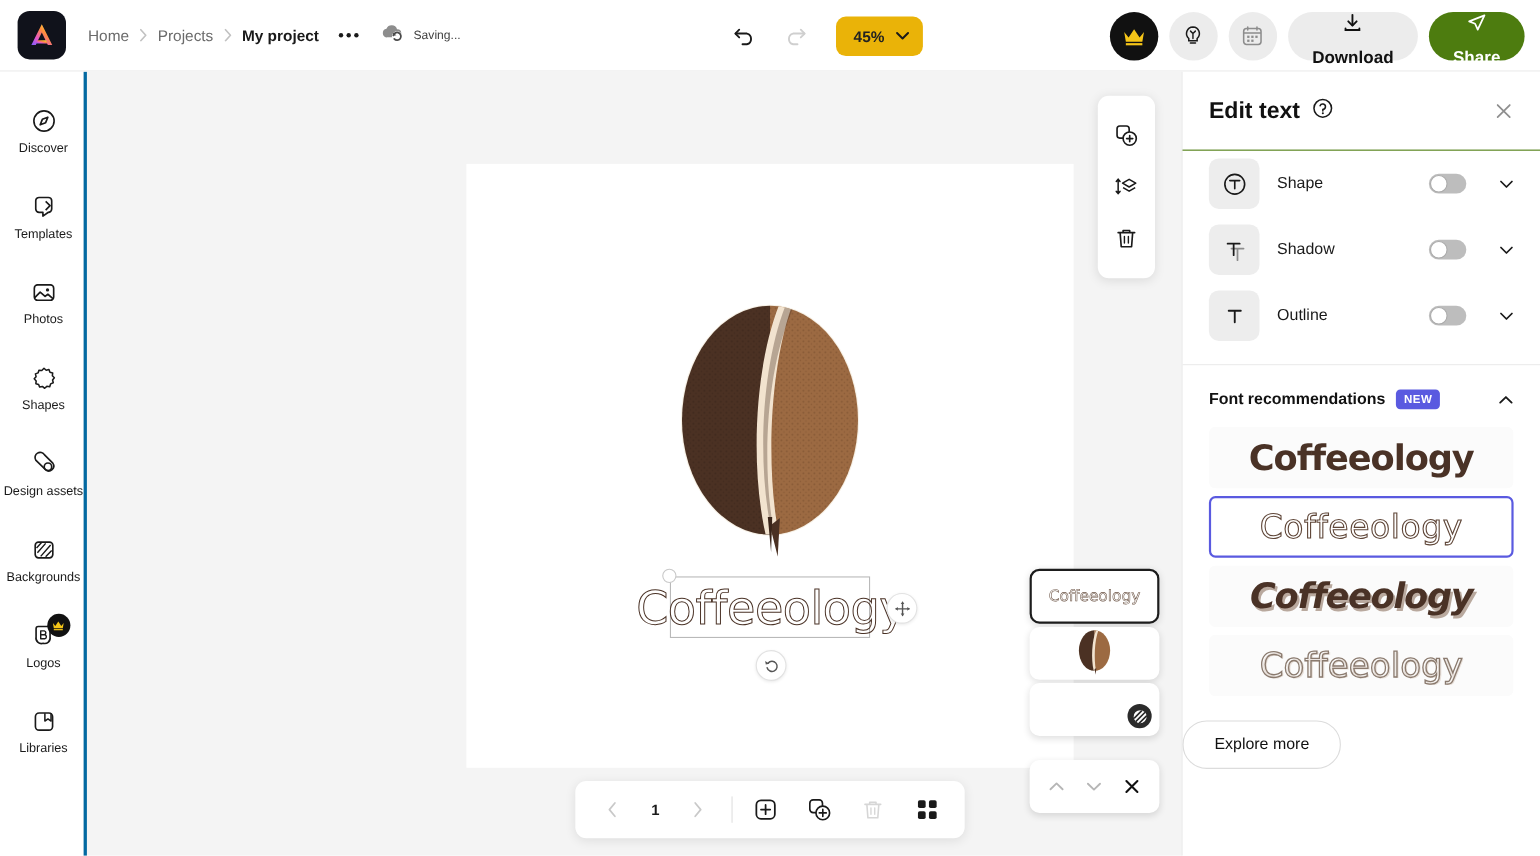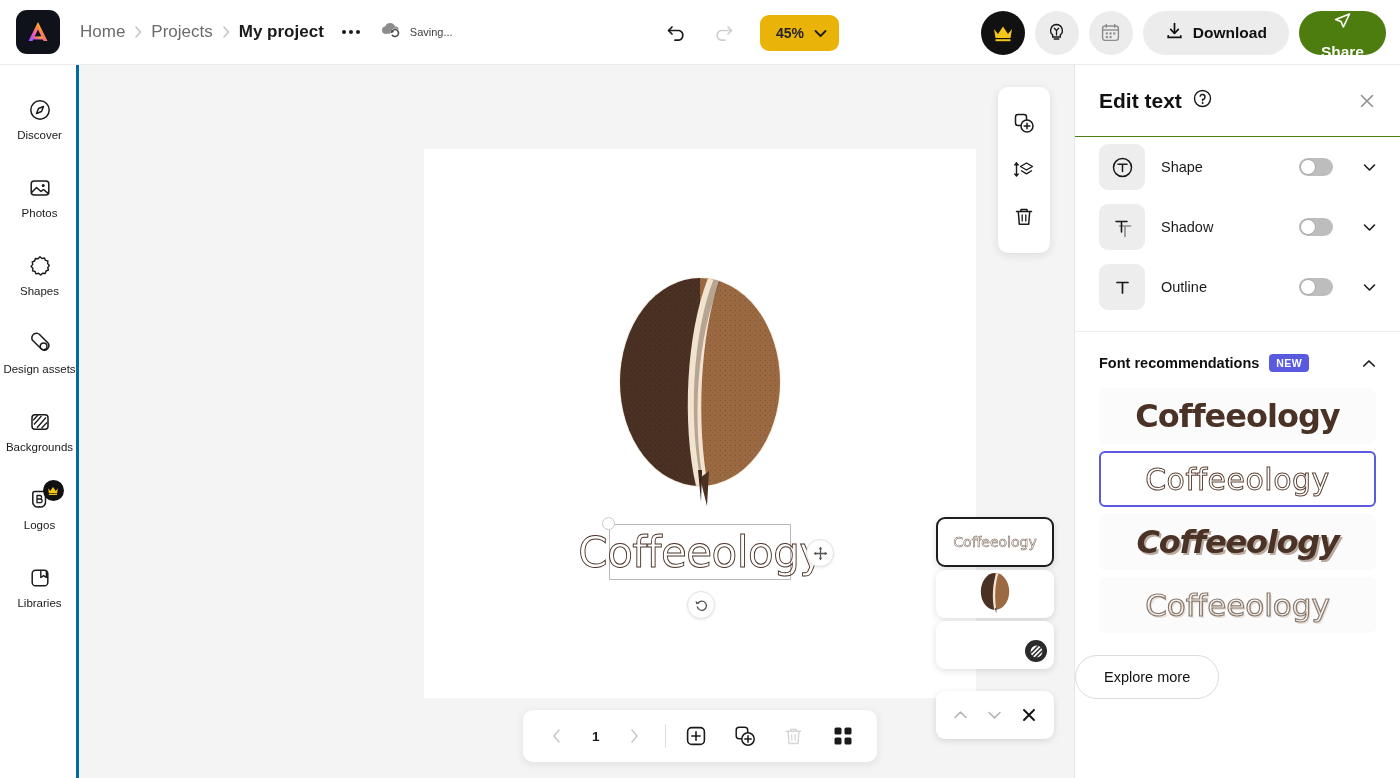--- a/index.html
+++ b/index.html
@@ -19,21 +19,21 @@
     border-bottom: 1px solid #ebebeb;
     z-index: 40;
   }
   .logo-tile {
     width: 44px; height: 44px; margin-left: 16px;
     border-radius: 11px; background: #10121b;
     display: flex; align-items: center; justify-content: center;
     flex: none;
   }
   .crumbs { display: flex; align-items: center; margin-left: 20px; gap: 9px; }
-  .crumb { font-size: 17px; color: #6b6b6b; cursor: pointer; white-space: nowrap; }
+  .crumb { font-size: 14px; color: #6b6b6b; cursor: pointer; white-space: nowrap; }
   .crumb.active { color: #1a1a1a; font-weight: bold; }
   .crumb-sep { color: #c2c2c2; font-size: 13px; display: flex; align-items: center; }
   .dots-btn {
     display: flex; align-items: center; gap: 3px; margin-left: 14px;
     cursor: pointer; padding: 4px;
   }
   .dots-btn i { width: 4px; height: 4px; border-radius: 50%; background: #1a1a1a; display: block; }
   .saving { display: flex; align-items: center; gap: 8px; margin-left: 16px; }
   .saving-label { font-size: 11px; color: #404040; }
 
@@ -64,21 +64,21 @@
     cursor: pointer; flex: none;
   }
   .circle-btn.dark { background: #111111; }
   .circle-btn.grey { background: #ececec; }
   .pill-btn {
     height: 44px; border-radius: 22px; padding: 0 22px;
     display: flex; align-items: center; gap: 9px;
     font-size: 15.5px; font-weight: bold; cursor: pointer; border: none;
     font-family: "Liberation Sans", sans-serif;
   }
-  .pill-btn.grey { background: #ececec; color: #111; }
+  .pill-btn.grey { background: #ececec; color: #111; flex-direction: column; }
   .pill-btn.primary { background: #4d7c0f; color: #ffffff; flex-direction: column; }
 
   
   .rail {
     position: absolute; top: 65px; left: 0; width: 79px; height: 713px;
     background: #ffffff; border-right: 3px solid #0369a1;
     padding-top: 16px; z-index: 30;
   }
   .rail-item {
     width: 79px; height: 78px;
@@ -373,20 +373,29 @@
   <div class="rail-item">
     <span class="rail-icon">
       <svg width="24" height="24" viewBox="0 0 24 24">
         <circle cx="12" cy="12" r="9.2" stroke="#1a1a1a" stroke-width="1.5" fill="none"></circle>
         <path d="M15.5 8.5 L10.5 10.5 L8.5 15.5 L13.5 13.5 Z" stroke="#1a1a1a" stroke-width="1.5" fill="none" stroke-linejoin="round"></path>
       </svg>
     </span>
     <span class="rail-label">Discover</span>
   </div>
 
+  <div class="rail-item">
+    <span class="rail-icon">
+      <svg width="24" height="24" viewBox="0 0 24 24">
+        <path d="M4.5 6.5 A3 3 0 0 1 7.5 3.5 L16 3.5 A3 3 0 0 1 19 6.5 L19 14 A3 3 0 0 1 16 17 L11 20.5 L11 17 L7.5 17 A3 3 0 0 1 4.5 14 Z" stroke="#1a1a1a" stroke-width="1.5" fill="none" stroke-linejoin="round"></path>
+        <path d="M13.5 7 L17.5 11 L13.5 15" stroke="#1a1a1a" stroke-width="1.5" fill="none" stroke-linejoin="round"></path>
+      </svg>
+    </span>
+    <span class="rail-label">Templates</span>
+  </div>
 
 
   <div class="rail-item">
     <span class="rail-icon">
       <svg width="24" height="24" viewBox="0 0 24 24">
         <rect x="3.2" y="5" width="17.6" height="14" rx="3" stroke="#1a1a1a" stroke-width="1.5" fill="none"></rect>
         <circle cx="15.2" cy="9.6" r="1.5" fill="#1a1a1a"></circle>
         <path d="M3.6 16.5 L8.5 11.5 L13 15.5 L15.5 13.5 L20.4 17.6" stroke="#1a1a1a" stroke-width="1.5" fill="none" stroke-linejoin="round"></path>
       </svg>
     </span>

